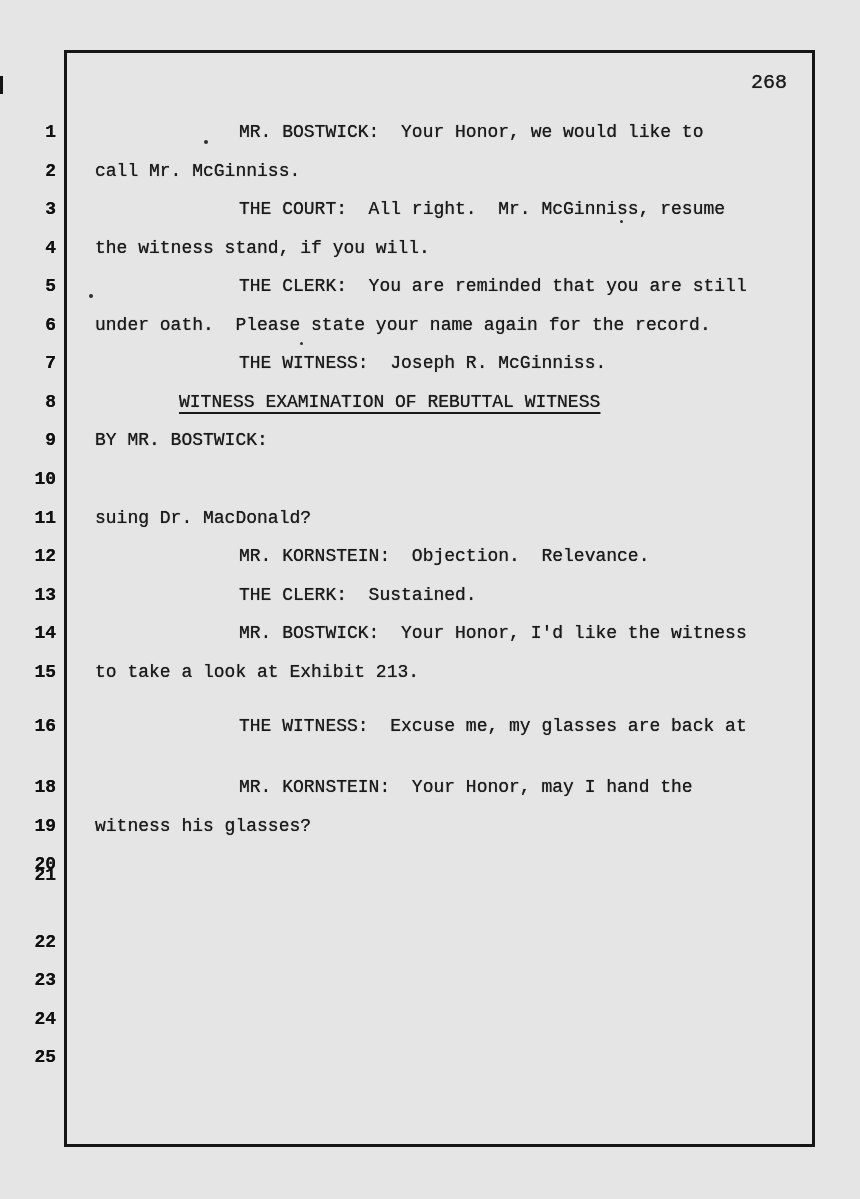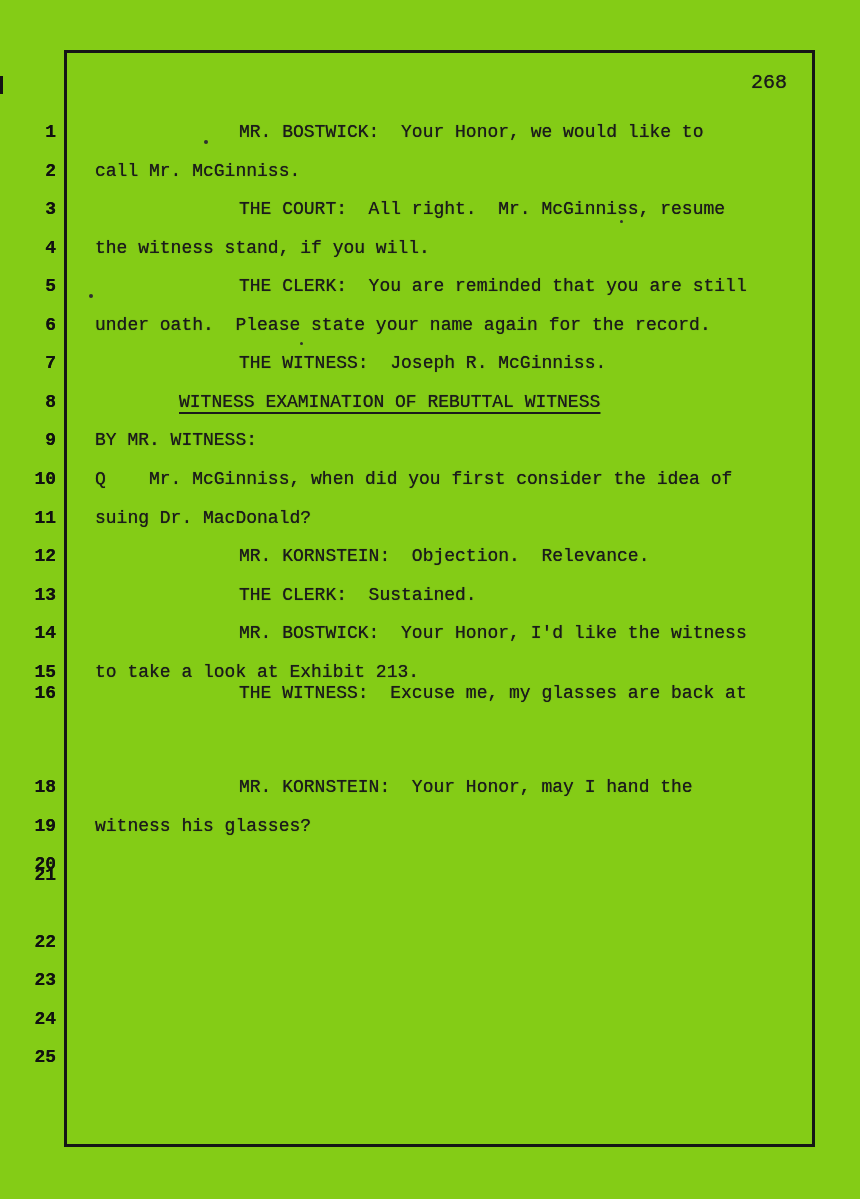--- a/index.html
+++ b/index.html
@@ -1,17 +1,17 @@
 <!DOCTYPE html>
 <html><head>
 <meta charset="utf-8">
 <style>
   html,body{margin:0;padding:0;background:#ffffff;}
   .sheet{
-    position:relative;width:860px;height:1199px;background:#84cc16;
+    position:relative;width:860px;height:1199px;background:#e5e5e5;
     font-family:"Liberation Mono",monospace;color:#1b1b1b;overflow:hidden;
   }
   .frame{
     position:absolute;left:64px;top:50px;width:745px;height:1091px;
     border:3px solid #161616;
   }
   .page-number{
     position:absolute;left:751px;top:70px;font-size:20px;line-height:26px;
     text-shadow:0 0 0.7px rgba(25,25,25,0.9);
   }
@@ -51,28 +51,28 @@
   <div class="page-number">268</div>
   <div class="rows">
       <div class="row" style="top: 119px;"><span class="num">1</span><span class="txt" style="padding-left: 144px;">MR. BOSTWICK:  Your Honor, we would like to</span></div>
       <div class="row" style="top: 157.55px;"><span class="num">2</span><span class="txt" style="padding-left: 0px;">call Mr. McGinniss.</span></div>
       <div class="row" style="top: 196.1px;"><span class="num">3</span><span class="txt" style="padding-left: 144px;">THE COURT:  All right.  Mr. McGinniss, resume</span></div>
       <div class="row" style="top: 234.65px;"><span class="num">4</span><span class="txt" style="padding-left: 0px;">the witness stand, if you will.</span></div>
       <div class="row" style="top: 273.2px;"><span class="num">5</span><span class="txt" style="padding-left: 144px;">THE CLERK:  You are reminded that you are still</span></div>
       <div class="row" style="top: 311.75px;"><span class="num">6</span><span class="txt" style="padding-left: 0px;">under oath.  Please state your name again for the record.</span></div>
       <div class="row" style="top: 350.3px;"><span class="num">7</span><span class="txt" style="padding-left: 144px;">THE WITNESS:  Joseph R. McGinniss.</span></div>
       <div class="row" style="top: 388.85px;"><span class="num">8</span><span class="txt underline" style="padding-left: 84px;">WITNESS EXAMINATION OF REBUTTAL WITNESS</span></div>
-      <div class="row" style="top: 427.4px;"><span class="num">9</span><span class="txt" style="padding-left: 0px;">BY MR. WITNESS:</span></div>
-      <div class="row" style="top: 465.95px;"><span class="num">10</span><span class="txt" style="padding-left: 0px;">Q    Mr. McGinniss, when did you first consider the idea of</span></div>
+      <div class="row" style="top: 427.4px;"><span class="num">9</span><span class="txt" style="padding-left: 0px;">BY MR. BOSTWICK:</span></div>
+      <div class="row" style="top: 465.95px;"><span class="num">10</span></div>
       <div class="row" style="top: 504.5px;"><span class="num">11</span><span class="txt" style="padding-left: 0px;">suing Dr. MacDonald?</span></div>
       <div class="row" style="top: 543.05px;"><span class="num">12</span><span class="txt" style="padding-left: 144px;">MR. KORNSTEIN:  Objection.  Relevance.</span></div>
       <div class="row" style="top: 581.6px;"><span class="num">13</span><span class="txt" style="padding-left: 144px;">THE CLERK:  Sustained.</span></div>
       <div class="row" style="top: 620.15px;"><span class="num">14</span><span class="txt" style="padding-left: 144px;">MR. BOSTWICK:  Your Honor, I'd like the witness</span></div>
       <div class="row" style="top: 658.7px;"><span class="num">15</span><span class="txt" style="padding-left: 0px;">to take a look at Exhibit 213.</span></div>
-      <div class="row" style="top: 680px;"><span class="num">16</span><span class="txt" style="padding-left: 144px;">THE WITNESS:  Excuse me, my glasses are back at</span></div>
+      <div class="row" style="top: 713px;"><span class="num">16</span><span class="txt" style="padding-left: 144px;">THE WITNESS:  Excuse me, my glasses are back at</span></div>
       <div class="row" style="top: 774.35px;"><span class="num">18</span><span class="txt" style="padding-left: 144px;">MR. KORNSTEIN:  Your Honor, may I hand the</span></div>
       <div class="row" style="top: 812.9px;"><span class="num">19</span><span class="txt" style="padding-left: 0px;">witness his glasses?</span></div>
       <div class="row" style="top: 851.45px;"><span class="num">20</span></div>
       <div class="row" style="top: 862px;"><span class="num">21</span></div>
       <div class="row" style="top: 928.55px;"><span class="num">22</span></div>
       <div class="row" style="top: 967.1px;"><span class="num">23</span></div>
       <div class="row" style="top: 1005.65px;"><span class="num">24</span></div>
       <div class="row" style="top: 1044.2px; padding-left: 21px;"><span class="num">25</span></div>
     </div>
   <div class="speck s1"></div>

